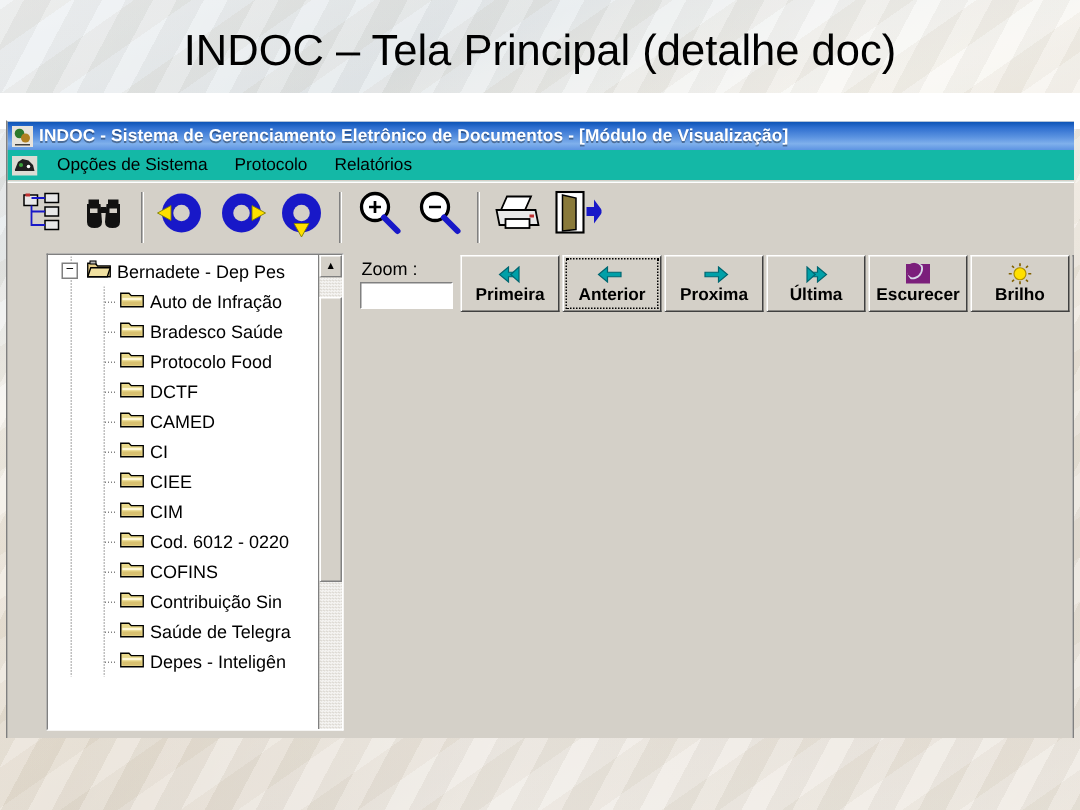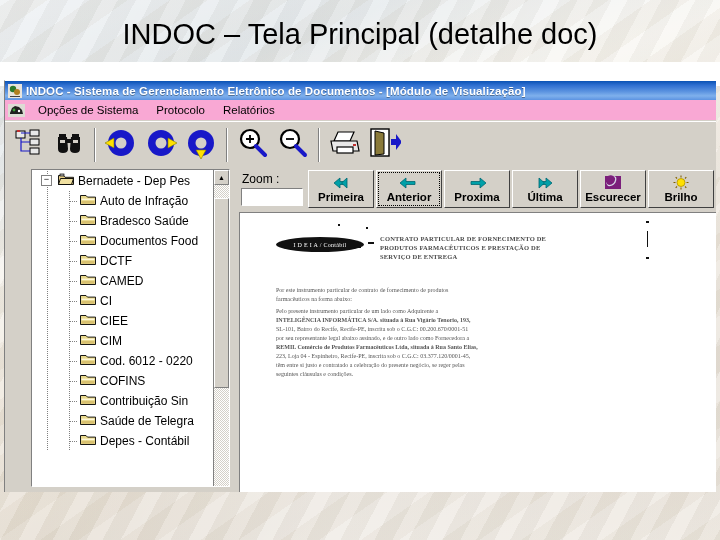--- a/index.html
+++ b/index.html
@@ -54,21 +54,21 @@
     background:linear-gradient(to bottom, #0a52b4 0%, #2f6fd0 22%, #5b93e0 55%, #7fb0ec 78%, #5d94e2 100%);
     display:flex; align-items:center; gap:4px;
     padding:0 3px;
     color:#fff; font-size:11.5px; font-weight:bold;
     white-space:nowrap; overflow:hidden;
   }
   #titlebar .tb-text { letter-spacing:.1px; text-shadow:0 1px 0 rgba(0,0,0,.35); }
 
   
   #menubar {
-    height:21px; background:#f9a8d4;
+    height:21px; background:#14b8a6;
     display:flex; align-items:center; gap:0;
     padding:0 3px; border-bottom:1px solid #d4d0c8;
   }
   #menubar .mi { font-size:11.5px; color:#000; padding:1px 9px; white-space:nowrap; }
 
   
   #toolbar {
     height:46px; background:#d4d0c8;
     display:flex; align-items:center; padding:0 4px;
     border-top:1px solid #ffffff;
@@ -136,21 +136,21 @@
   .sb-track { flex:1; background:
       repeating-conic-gradient(#d4d0c8 0% 25%, #ffffff 0% 50%) 0 0/2px 2px; }
   .sb-thumb {
     height:190px; margin-top:13px;
     background:#d4d0c8;
     border-top:1px solid #fff; border-left:1px solid #fff;
     border-right:1px solid #808080; border-bottom:1px solid #808080;
   }
 
   
-  #viewer-col { flex:1; display:flex; flex-direction:column; margin:0 0 0 9px; }
+  #viewer-col { flex:1; display:flex; flex-direction:row; margin:0 0 0 9px; }
 
   
   #navbar {
     height:42px; display:flex; align-items:center; gap:0;
     padding:2px 0 0 2px;
   }
   #zoom-group {
     width:62px; height:38px; margin-right:5px;
     display:flex; flex-direction:column; justify-content:center;
   }
@@ -385,21 +385,21 @@
             <span class="indent lvl2">
               <span class="guide"></span>
               <span class="guide2"></span>
               <span class="tick"></span>
             </span>
             <span class="folder"><svg width="16" height="13" viewBox="0 0 16 13">
                 <path d="M0.5 2.5 h5.5 l1.5 1.6 h8 v7.4 h-15 z" fill="#e8d88c" stroke="#000" stroke-width="0.9"></path>
                 <rect x="1.6" y="5.6" width="12.8" height="1.5" fill="#fff8d8"></rect>
                 <rect x="1.6" y="8" width="12.8" height="2.6" fill="#d8c070"></rect>
               </svg></span>
-            <span class="tree-label">Documentos Food</span>
+            <span class="tree-label">Protocolo Food</span>
           </div>
           <div class="tree-row">
             <span class="indent lvl2">
               <span class="guide"></span>
               <span class="guide2"></span>
               <span class="tick"></span>
             </span>
             <span class="folder"><svg width="16" height="13" viewBox="0 0 16 13">
                 <path d="M0.5 2.5 h5.5 l1.5 1.6 h8 v7.4 h-15 z" fill="#e8d88c" stroke="#000" stroke-width="0.9"></path>
                 <rect x="1.6" y="5.6" width="12.8" height="1.5" fill="#fff8d8"></rect>
@@ -515,21 +515,21 @@
             <span class="indent lvl2">
               <span class="guide"></span>
               <span class="guide2"></span>
               <span class="tick"></span>
             </span>
             <span class="folder"><svg width="16" height="13" viewBox="0 0 16 13">
                 <path d="M0.5 2.5 h5.5 l1.5 1.6 h8 v7.4 h-15 z" fill="#e8d88c" stroke="#000" stroke-width="0.9"></path>
                 <rect x="1.6" y="5.6" width="12.8" height="1.5" fill="#fff8d8"></rect>
                 <rect x="1.6" y="8" width="12.8" height="2.6" fill="#d8c070"></rect>
               </svg></span>
-            <span class="tree-label">Depes - Contábil</span>
+            <span class="tree-label">Depes - Inteligên</span>
           </div>
         </div>
       <div id="tree-scroll">
         <div class="sb-btn">
           <span style="font-size:7px;line-height:7px;">▲</span>
         </div>
         <div class="sb-track">
           <div class="sb-thumb"></div>
         </div>
       </div>

